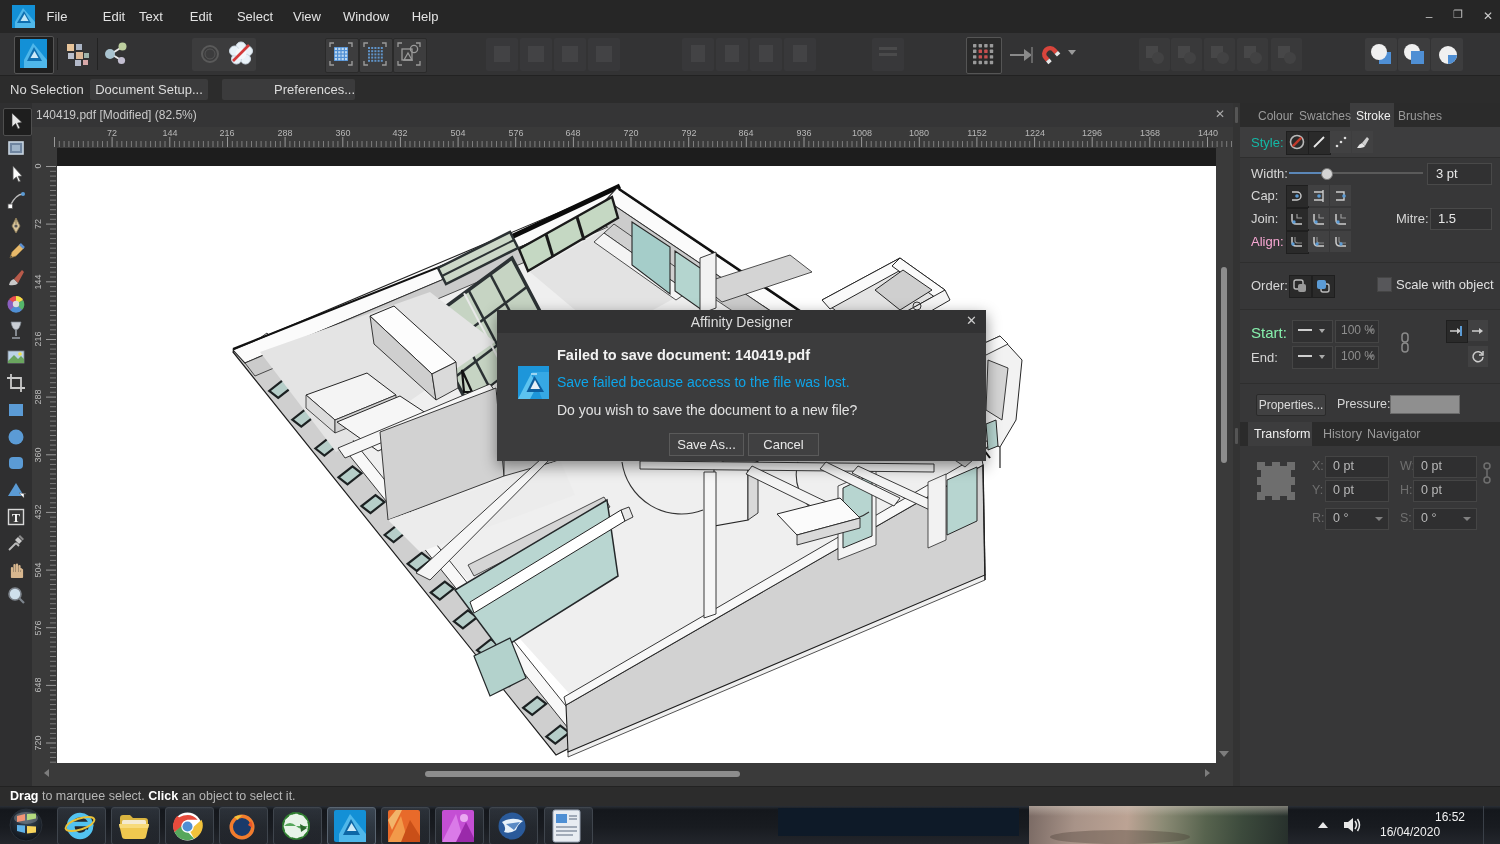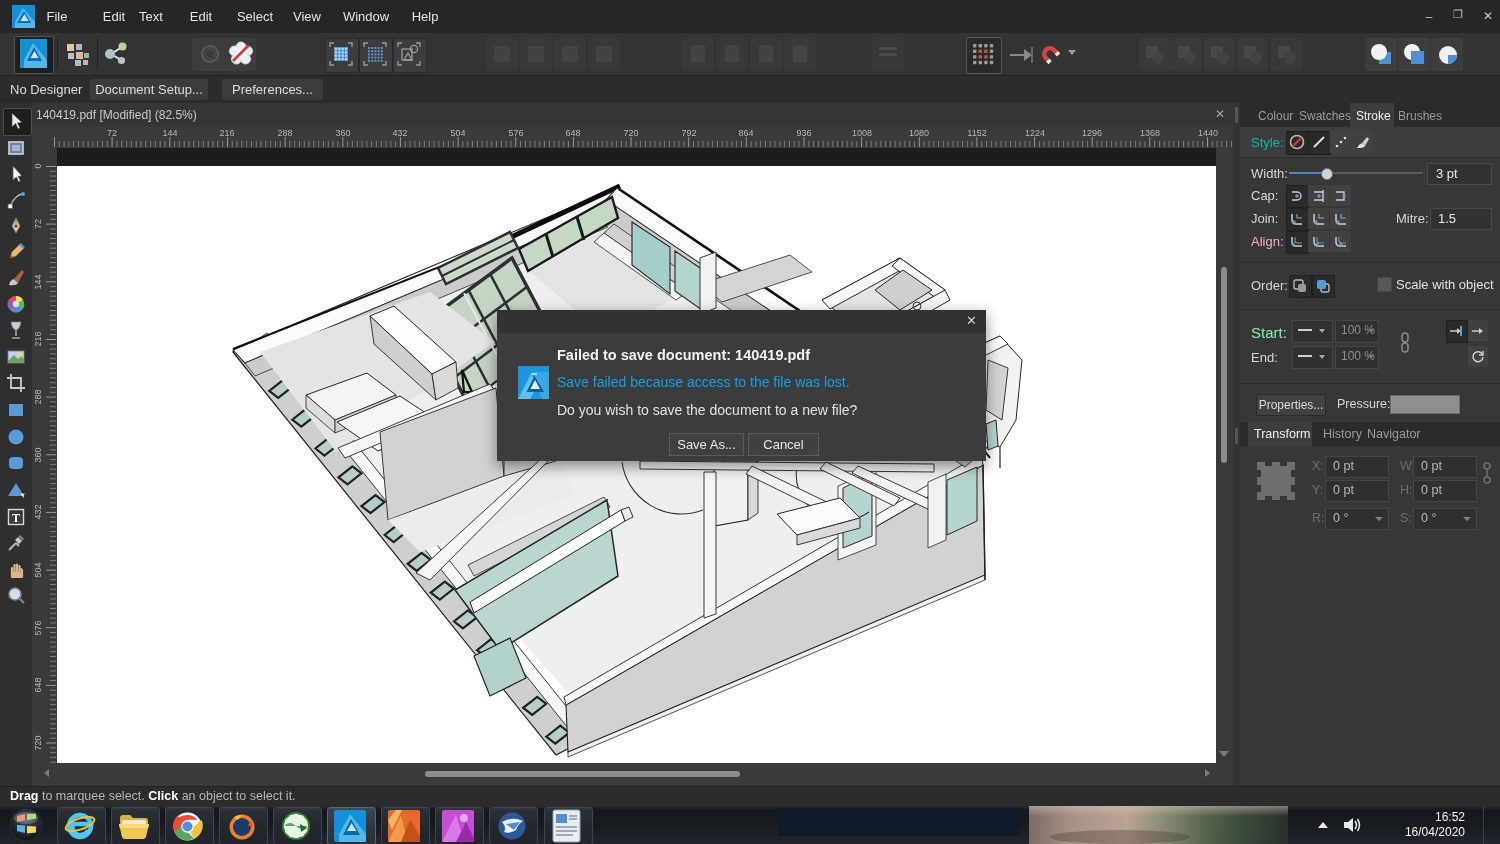--- a/index.html
+++ b/index.html
@@ -219,23 +219,23 @@
 </svg>
 <svg class="abs" style="left:1403px;top:43px" width="24" height="24" viewBox="0 0 24 24">
 <circle cx="9" cy="9" r="8" fill="#f0f0f0"></circle>
       <rect x="8" y="8" width="13" height="13" fill="#4f8fd4"></rect>
 </svg>
 <svg class="abs" style="left:1436px;top:43px" width="24" height="24" viewBox="0 0 24 24">
 <circle cx="12" cy="12" r="9" fill="#f0f0f0"></circle>
       <path d="M12 12 L12 21 A9 9 0 0 0 21 12 Z" fill="#4f8fd4"></path>
 </svg>
 <div class="abs" style="left:0;top:76px;width:1500px;height:27px;background:#2c2c2c;border-bottom:1px solid #232323;"></div>
-<div class="abs" style="left:10px;top:82px;font-size:13px;color:#dcdcdc;">No Designer</div>
+<div class="abs" style="left:10px;top:82px;font-size:13px;color:#dcdcdc;">No Selection</div>
 <div class="abs" style="left:90px;top:79px;width:118px;height:21px;background:#3b3b3c;border-radius:2px;color:#dcdcdc;font-size:13px;text-align:center;line-height:21px;">Document Setup...</div>
-<div class="abs" style="left:222px;top:79px;width:101px;height:21px;background:#3b3b3c;border-radius:2px;color:#dcdcdc;font-size:13px;text-align:center;line-height:21px;">Preferences...</div>
+<div class="abs" style="left:222px;top:79px;width:101px;height:21px;background:#3b3b3c;border-radius:2px;color:#dcdcdc;font-size:13px;text-align:right;line-height:21px;padding-left:32px;">Preferences...</div>
 <div class="abs" style="left:0;top:103px;width:32px;height:683px;background:#2f2f30;"></div>
 <div class="abs" style="left:32px;top:103px;width:1201px;height:24px;background:#353536;border-bottom:1px solid #2a2a2a;"></div>
 <div class="abs" style="left:36px;top:108px;font-size:12px;color:#c9c9c9;">140419.pdf [Modified] (82.5%)</div>
 <div class="abs" style="left:1215px;top:107px;font-size:12px;color:#aaa;">✕</div>
 <div class="abs" style="left:32px;top:127px;width:25px;height:21px;background:#3a3a3a;"></div>
 <div class="abs" style="left:37px;top:132px;font-size:9px;color:#b0b0b0;">pt</div>
 <svg class="abs" style="left:32px;top:127px" width="1201" height="21" viewBox="0 0 1201 21">
       <rect width="1201" height="21" fill="#3a3a3a"></rect>
       <line x1="22.5" y1="10" x2="22.5" y2="20" stroke="#999" stroke-width="1"></line>
       <line x1="27.3" y1="14" x2="27.3" y2="20" stroke="#7d7d7d" stroke-width="1"></line>
@@ -1014,20 +1014,21 @@
 <svg class="abs" style="left:6px;top:559px" width="20" height="20" viewBox="0 0 20 20">
       <path d="M6 18 V9 M8.5 18 V6 M11 18 V5.5 M13.5 18 V7 M13.5 9 L16 11 V18" stroke="#d8b78f" stroke-width="2.2" fill="none" stroke-linecap="round"></path>
       <rect x="5" y="13" width="12" height="6" rx="2.5" fill="#d8b78f"></rect>
     </svg>
 <svg class="abs" style="left:6px;top:585px" width="20" height="20" viewBox="0 0 20 20">
       <circle cx="9" cy="9" r="6" fill="#cfe0ec" stroke="#7d848c" stroke-width="1.6"></circle>
       <line x1="13.5" y1="13.5" x2="18" y2="18" stroke="#7d848c" stroke-width="2.2"></line>
     </svg>
 <div class="abs" style="left:497px;top:310px;width:489px;height:151px;background:#3c3c3d;box-shadow:0 5px 14px rgba(0,0,0,0.45);"></div>
 <div class="abs" style="left:497px;top:310px;width:489px;height:23px;background:#323233;"></div>
+<div class="abs" style="left:497px;top:314px;width:489px;text-align:center;font-size:14px;color:#dcdcdc;">Affinity Designer</div>
 <div class="abs" style="left:966px;top:313px;font-size:13px;color:#cfcfcf;">✕</div>
 <div class="abs" style="left:557px;top:347px;font-size:14.5px;font-weight:bold;color:#f2f2f2;">Failed to save document: 140419.pdf</div>
 <svg class="abs" style="left:518px;top:366px" width="31" height="33" viewBox="0 0 31 33">
 <rect width="31" height="33" fill="#1d96da"></rect>
 <path d="M0 33 L13 8 L19 20 L12 33 Z" fill="#5cc3f0"></path>
 <path d="M14 6 L31 6 L31 33 L24 33 Z" fill="#36a8e4"></path>
 <path d="M16.5 10 L8.5 26 L26 26 Z" fill="#0d5e9e"></path>
 <path d="M17 14 L12.5 23 L22 23 Z" fill="#ffffff" opacity="0.9"></path>
 <path d="M13 8 L19 8" stroke="#bfe6f7" stroke-width="1.5"></path>
 </svg>
@@ -1130,14 +1131,14 @@
 <line x1="5" y1="18" x2="26" y2="18" stroke="#8a94a4" stroke-width="1.5"></line>
 <line x1="5" y1="22" x2="26" y2="22" stroke="#8a94a4" stroke-width="1.5"></line>
 <line x1="5" y1="26" x2="22" y2="26" stroke="#8a94a4" stroke-width="1.5"></line>
 </svg>
 <div class="abs" style="left:1318px;top:822px;width:0;height:0;border-left:5px solid transparent;border-right:5px solid transparent;border-bottom:6px solid #e8e8e8;"></div>
 <svg class="abs" style="left:1342px;top:816px" width="20" height="18" viewBox="0 0 20 18">
 <path d="M2 6 H6 L11 2 V16 L6 12 H2 Z" fill="#e8e8e8"></path>
 <path d="M13 5 Q16 9 13 13 M15.5 3 Q19.5 9 15.5 15" fill="none" stroke="#e8e8e8" stroke-width="1.5"></path>
 </svg>
 <div class="abs" style="left:1380px;top:810px;width:85px;text-align:right;font-size:12px;color:#f2f2f2;">16:52</div>
-<div class="abs" style="left:1380px;top:825px;width:85px;text-align:right;font-size:12px;color:#f2f2f2;">16/04/2020</div>
+<div class="abs" style="left:1380px;top:825px;width:85px;text-align:left;font-size:12px;color:#f2f2f2;">16/04/2020</div>
 <div class="abs" style="left:1483px;top:806px;width:1px;height:38px;background:#3a4048;"></div>
 </div>
 </body></html>

